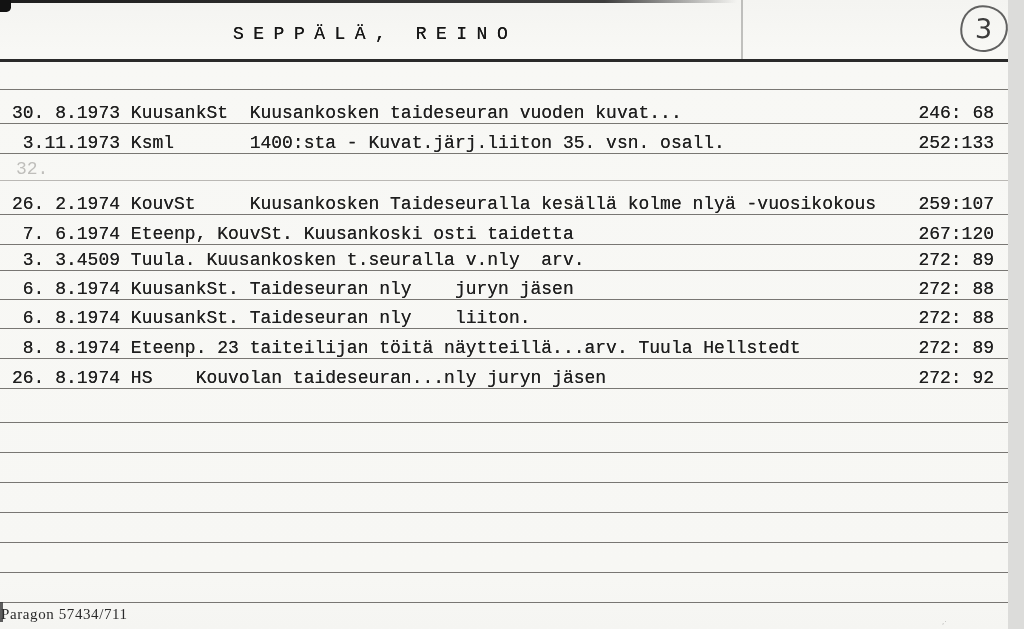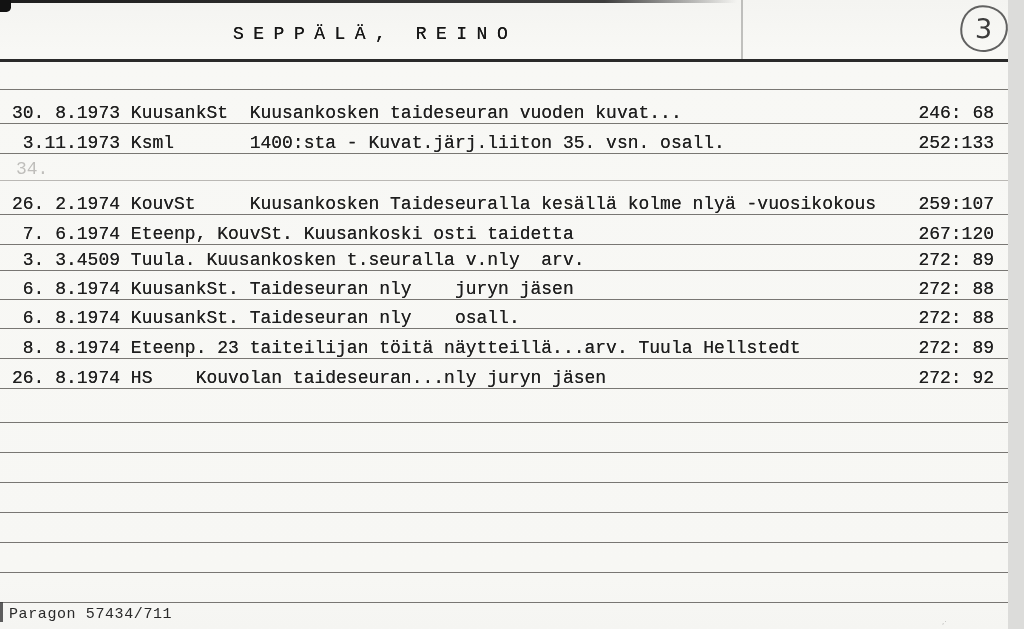--- a/index.html
+++ b/index.html
@@ -34,22 +34,22 @@
     font-size:18px;line-height:22px;color:#1e1e1e;white-space:pre;
     text-shadow:0 0 .4px rgba(20,20,20,.85);
   }
   .row .dt{margin-right:1ch;margin-top:46px;}
   .row .ref{position:absolute;right:14px;top:0;white-space:pre;}
   .ghost{
     position:absolute;left:16px;top:159px;font-size:18px;
     color:rgba(70,68,64,.32);white-space:pre;
   }
   .footer{
-    position:absolute;left:9px;top:606px;
-    font-family:Liberation Mono, monospace;
+    position:absolute;left:1px;top:606px;
+    font-family:Liberation Serif, serif;
     font-size:15px;letter-spacing:.6px;color:#2a2a2a;
   }
   .artifact-top{
     position:absolute;left:0;top:0;width:737px;height:3px;
     background:linear-gradient(to right,rgba(18,18,18,.95) 0%,rgba(30,30,30,.85) 82%,rgba(30,30,30,0) 100%);
   }
   .artifact-corner{position:absolute;left:0;top:0;width:11px;height:12px;background:#121212;border-radius:0 0 40% 0;}
   .artifact-tick{position:absolute;left:0;top:602px;width:2.5px;height:20px;background:rgba(55,55,55,.8);}
   .artifact-speck{position:absolute;left:942px;top:618px;width:8px;height:4px;color:rgba(90,90,90,.5);font-size:7px;font-family:"DejaVu Sans",sans-serif;}
 </style>
@@ -90,24 +90,24 @@
       <div class="rline" style="top: 602px;"></div>
     </div>
 
   <div id="entries">
       <div class="row" style="top: 102px;"><span class="dt">30. 8.1973</span><span class="tx">KuusankSt  Kuusankosken taideseuran vuoden kuvat...</span><span class="ref">246: 68</span></div>
       <div class="row" style="top: 132px;"><span class="dt"> 3.11.1973</span><span class="tx">Ksml       1400:sta - Kuvat.järj.liiton 35. vsn. osall.</span><span class="ref">252:133</span></div>
       <div class="row" style="top: 193px;"><span class="dt">26. 2.1974</span><span class="tx">KouvSt     Kuusankosken Taideseuralla kesällä kolme nlyä -vuosikokous</span><span class="ref">259:107</span></div>
       <div class="row" style="top: 223px;"><span class="dt"> 7. 6.1974</span><span class="tx">Eteenp, KouvSt. Kuusankoski osti taidetta</span><span class="ref">267:120</span></div>
       <div class="row" style="top: 249px;"><span class="dt"> 3. 3.4509</span><span class="tx">Tuula. Kuusankosken t.seuralla v.nly  arv.</span><span class="ref">272: 89</span></div>
       <div class="row" style="top: 278px;"><span class="dt"> 6. 8.1974</span><span class="tx">KuusankSt. Taideseuran nly    juryn jäsen</span><span class="ref">272: 88</span></div>
-      <div class="row" style="top: 307px;"><span class="dt"> 6. 8.1974</span><span class="tx">KuusankSt. Taideseuran nly    osall.</span><span class="ref">272: 88</span></div>
+      <div class="row" style="top: 307px;"><span class="dt"> 6. 8.1974</span><span class="tx">KuusankSt. Taideseuran nly    liiton.</span><span class="ref">272: 88</span></div>
       <div class="row" style="top: 337px;"><span class="dt"> 8. 8.1974</span><span class="tx">Eteenp. 23 taiteilijan töitä näytteillä...arv. Tuula Hellstedt</span><span class="ref">272: 89</span></div>
       <div class="row" style="top: 367px;"><span class="dt">26. 8.1974</span><span class="tx">HS    Kouvolan taideseuran...nly juryn jäsen</span><span class="ref">272: 92</span></div>
     </div>
 
-  <div class="ghost">34.</div>
+  <div class="ghost">32.</div>
 
   <div class="artifact-tick"></div>
   <div class="footer">Paragon 57434/711</div>
   <div class="artifact-speck">,·</div>
 
 </div>
 
 </body></html>

